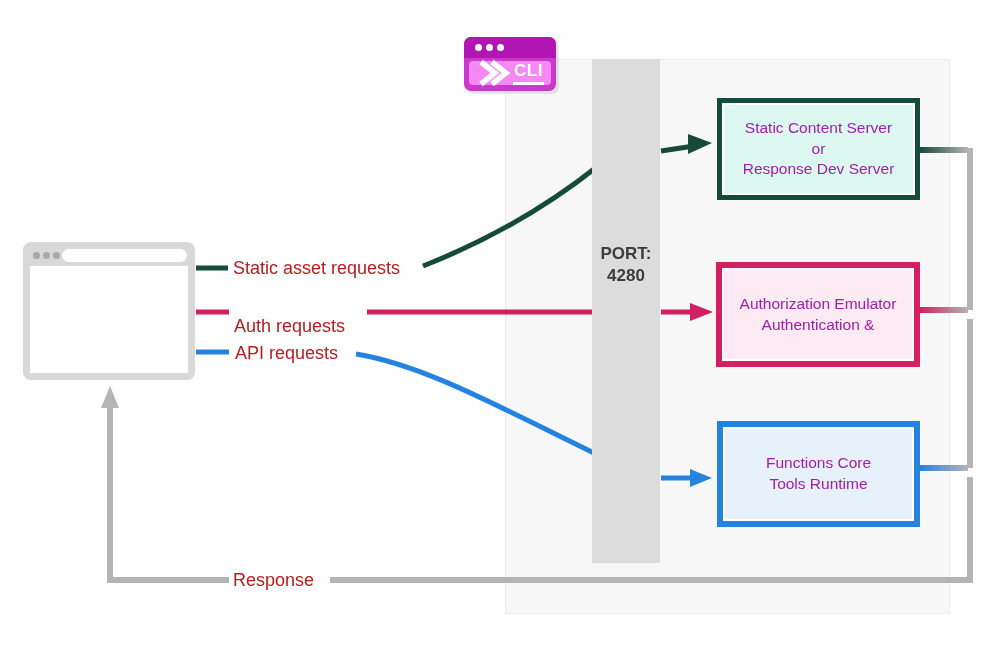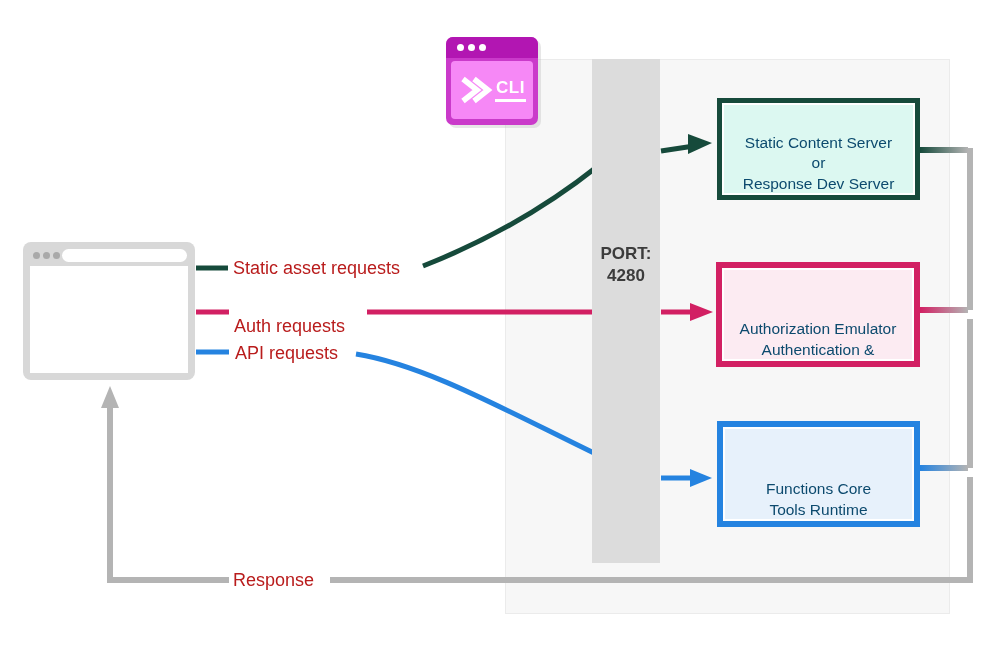--- a/index.html
+++ b/index.html
@@ -10,38 +10,38 @@
   .abs{position:absolute;}
   svg.layer{position:absolute;left:0;top:0;pointer-events:none;}
 
   
   .panel{left:505px;top:59px;width:445px;height:555px;background:#f7f7f7;border:1px solid #ebebeb;box-sizing:border-box;}
   .port-bar{left:592px;top:59px;width:68px;height:504px;background:#dcdcdc;}
   .port-text{position:absolute;left:0;right:0;top:184px;text-align:center;font-weight:bold;font-size:17px;line-height:22px;color:#3c3c3c;}
   .port-text span{display:block;}
 
   
-  .box{position:absolute;box-sizing:border-box;display:flex;align-items:flex-end;justify-content:center;
-       text-align:center;font-size:15.5px;line-height:1.34;color:#0c4a6e;box-shadow:inset 0 0 0 2px #ffffff;}
+  .box{position:absolute;box-sizing:border-box;display:flex;align-items:center;justify-content:center;
+       text-align:center;font-size:15.5px;line-height:1.34;color:#a21caf;box-shadow:inset 0 0 0 2px #ffffff;}
   .box span{display:block;}
   .box-static{left:717px;top:98px;width:203px;height:102px;border:5px solid #164a3b;background:#dcf8f1;}
   .box-auth{left:716px;top:262px;width:204px;height:105px;border:6px solid #d22063;background:#fcebf2;}
   .box-func{left:717px;top:421px;width:203px;height:106px;border:6px solid #2583e0;background:#e7f1fb;}
 
   
   .lbl{position:absolute;font-size:18px;color:#b91c1c;white-space:nowrap;}
 
   
   .browser{left:23px;top:242px;width:172px;height:138px;background:#d8d8d8;border-radius:8px;}
   .b-dot{position:absolute;top:10px;width:7px;height:7px;border-radius:50%;background:#a9a9a9;}
   .b-addr{position:absolute;left:39px;top:7px;width:125px;height:13px;background:#ffffff;border-radius:7px;}
   .b-content{position:absolute;left:7px;top:24px;width:158px;height:107px;background:#ffffff;}
 
   
-  .cli{left:446px;top:37px;width:92px;height:88px;border-radius:7px;background:#ca3aca;box-shadow:3px 3px 0 rgba(185,185,185,0.35);}
+  .cli{left:464px;top:37px;width:92px;height:54px;border-radius:7px;background:#ca3aca;box-shadow:3px 3px 0 rgba(185,185,185,0.35);}
   .cli-titlebar{position:absolute;left:0;right:0;top:0;height:21px;background:#b216b2;border-radius:7px 7px 0 0;}
   .cli-dot{position:absolute;top:7px;width:7px;height:7px;border-radius:50%;background:#ffffff;}
   .cli-inner{position:absolute;left:5px;right:5px;top:24px;bottom:6px;background:#f688f6;border-radius:4px;
              display:flex;align-items:center;justify-content:center;}
   .cli-label{color:#ffffff;font-weight:bold;font-size:17px;letter-spacing:0.5px;border-bottom:3px solid #ffffff;padding:0 1px 1px 1px;margin-left:1px;}
 </style>
 </head>
 <body>
 
 <div class="stage">

